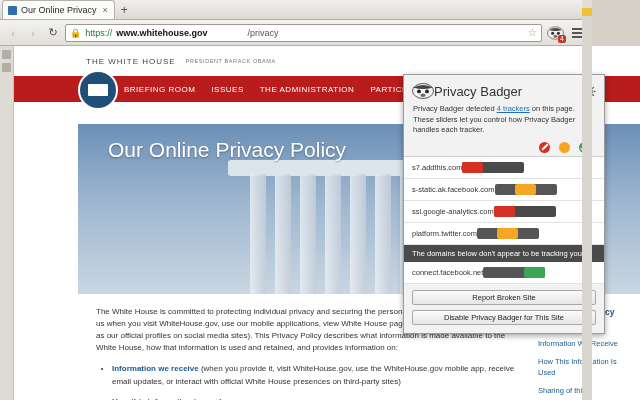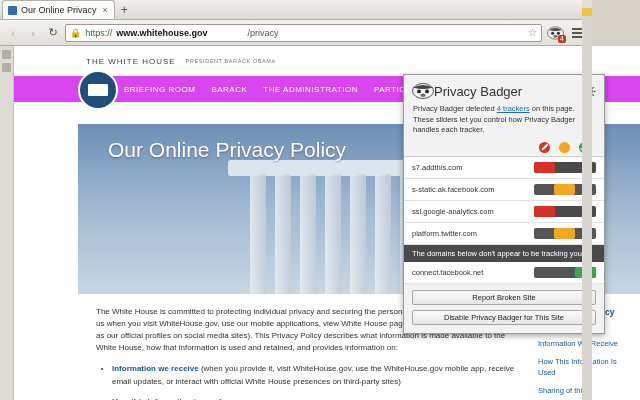--- a/index.html
+++ b/index.html
@@ -70,21 +70,21 @@
 
   
   .page { position: relative; width: 640px; height: 354px; background: #fff; overflow: hidden; }
   .wh-header {
     height: 30px; background: #fff; display: flex; align-items: center;
     padding-left: 86px; gap: 10px;
   }
   .wh-wordmark { font-size: 8px; letter-spacing: 1px; color: #44423e; }
   .wh-sub { font-size: 5.5px; letter-spacing: 0.6px; color: #7a7770; }
   .wh-nav {
-    height: 26px; background: #d946ef; display: flex; align-items: center;
+    height: 26px; background: #b91c1c; display: flex; align-items: center;
     padding-left: 124px; gap: 16px;
   }
   .wh-nav span { color: #fff; font-size: 8px; letter-spacing: 0.5px; }
   .wh-seal {
     position: absolute; left: 78px; top: 24px;
     width: 40px; height: 40px; border-radius: 50%;
     background: #1f4e79; border: 2px solid #fff;
     display: flex; align-items: center; justify-content: center;
   }
   .wh-seal .bldg { width: 20px; height: 12px; background: #fff; border-radius: 1px; }
@@ -157,21 +157,21 @@
   }
   .dot-cookie { background: #f5a623; }
   .dot-allow { background: #3aa655; position: relative; }
   .dot-allow::after {
     content: ''; position: absolute; left: 2.5px; top: 2px;
     width: 3px; height: 6px; border: solid #fff; border-width: 0 1.6px 1.6px 0;
     transform: rotate(42deg);
   }
   .tracker-list { background: #fff; border-top: 1px solid #cfcfcf; }
   .tracker-row {
-    display: flex; align-items: center; justify-content: space-between;
+    display: flex; align-items: center; 
     padding: 5px 8px; border-bottom: 1px solid #e3e3e3;
   }
   .tracker-name { font-size: 7.5px; color: #333; }
   .slider {
     width: 62px; height: 11px; border-radius: 2px; position: relative;
     background: #555; flex: none;
   }
   .slider .knob {
     position: absolute; top: 0; width: 21px; height: 11px; border-radius: 2px;
   }
@@ -247,21 +247,21 @@
 
   <div class="page">
 
     <div class="wh-header">
       <span class="wh-wordmark">THE WHITE HOUSE</span>
       <span class="wh-sub">PRESIDENT BARACK OBAMA</span>
     </div>
 
     <div class="wh-nav">
       <span>BRIEFING ROOM</span>
-      <span>BARACK</span>
+      <span>ISSUES</span>
       <span>THE ADMINISTRATION</span>
       <span>PARTICIPATE</span>
     </div>
 
     <div class="wh-seal">
         <span class="bldg"></span>
       </div>
 
     <div class="hero">
       <div class="roof"></div>

